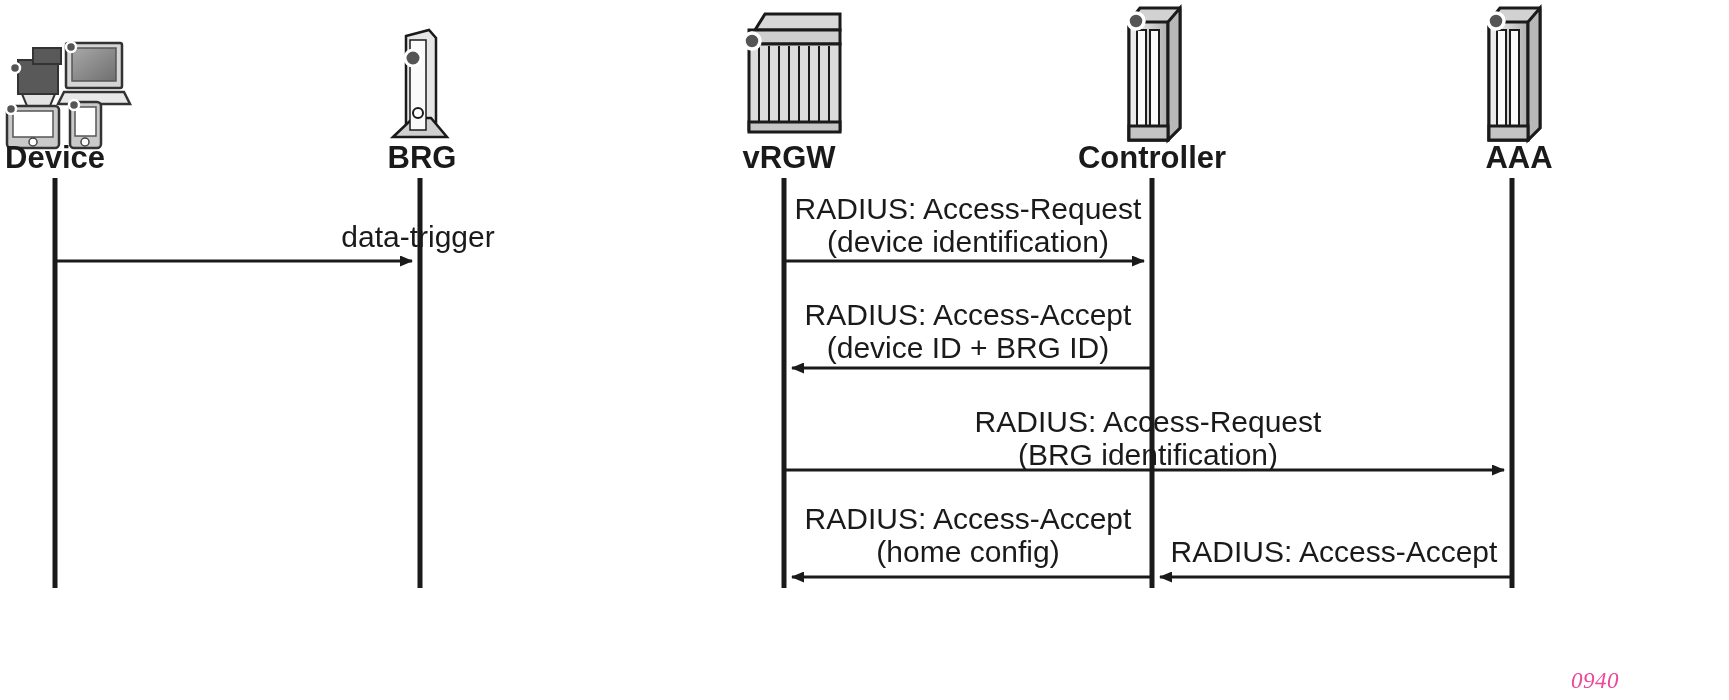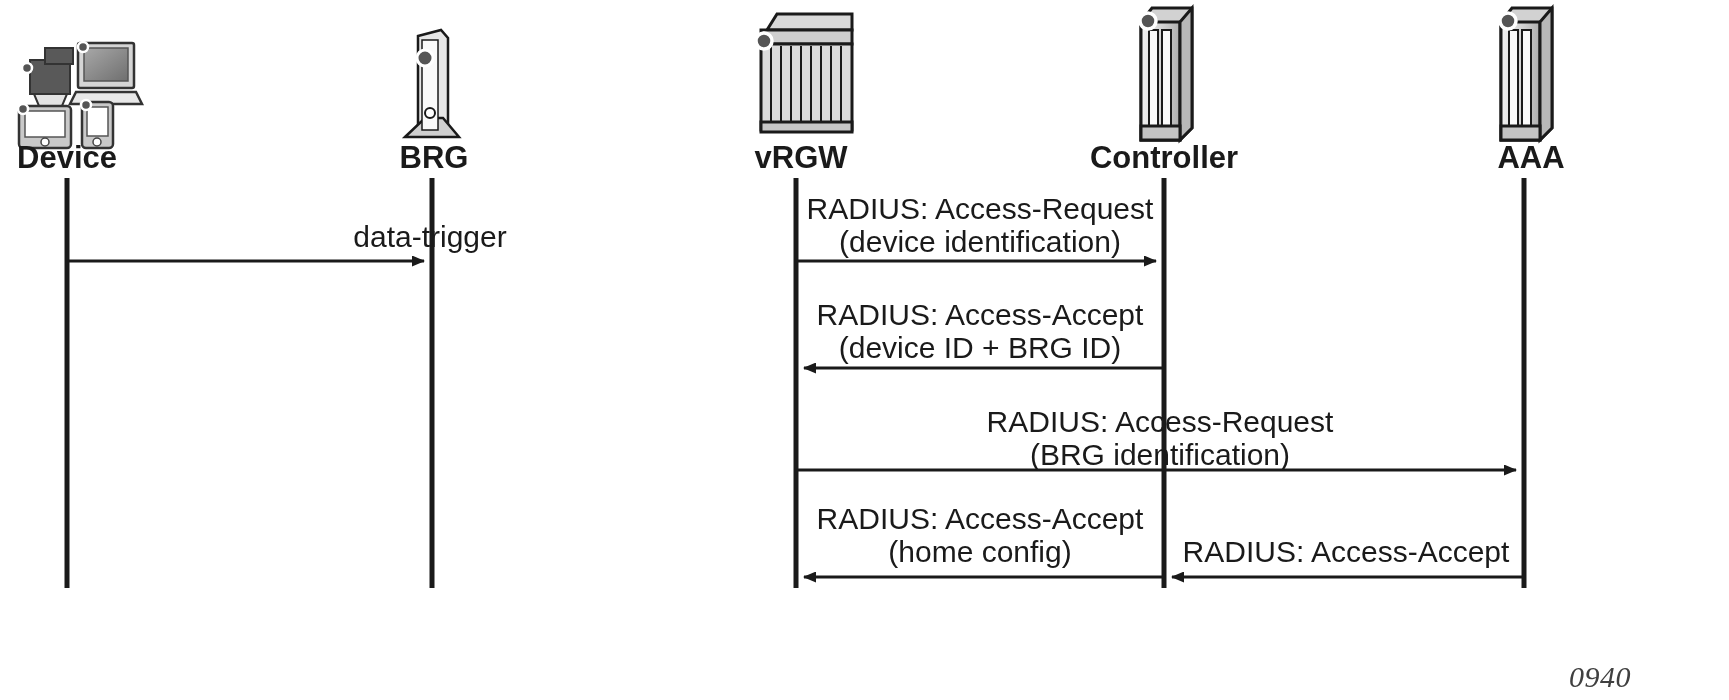--- a/index.html
+++ b/index.html
@@ -9,33 +9,33 @@
   }
   body {
     font-family: "Liberation Sans", sans-serif;
     width: 1729px;
     height: 700px;
     position: relative;
     overflow: hidden;
   }
   #diagram {
     position: absolute;
-    left: 12px;
+    left: 0;
     top: 0;
     width: 1633px;
     height: 700px;
   }
   .fignum {
     position: absolute;
     right: 14px;
     bottom: 6px;
     font-family: "Liberation Serif", serif;
     font-style: italic;
-    font-size: 30px;
-    color: #404040;
+    font-size: 23px;
+    color: #ec4899;
     letter-spacing: 0.5px;
   }
   svg text.actor-label {
     font-family: "Liberation Sans", sans-serif;
     font-weight: bold;
     font-size: 31px;
     fill: #1a1a1a;
   }
   svg text.msg-label {
     font-family: "Liberation Sans", sans-serif;

